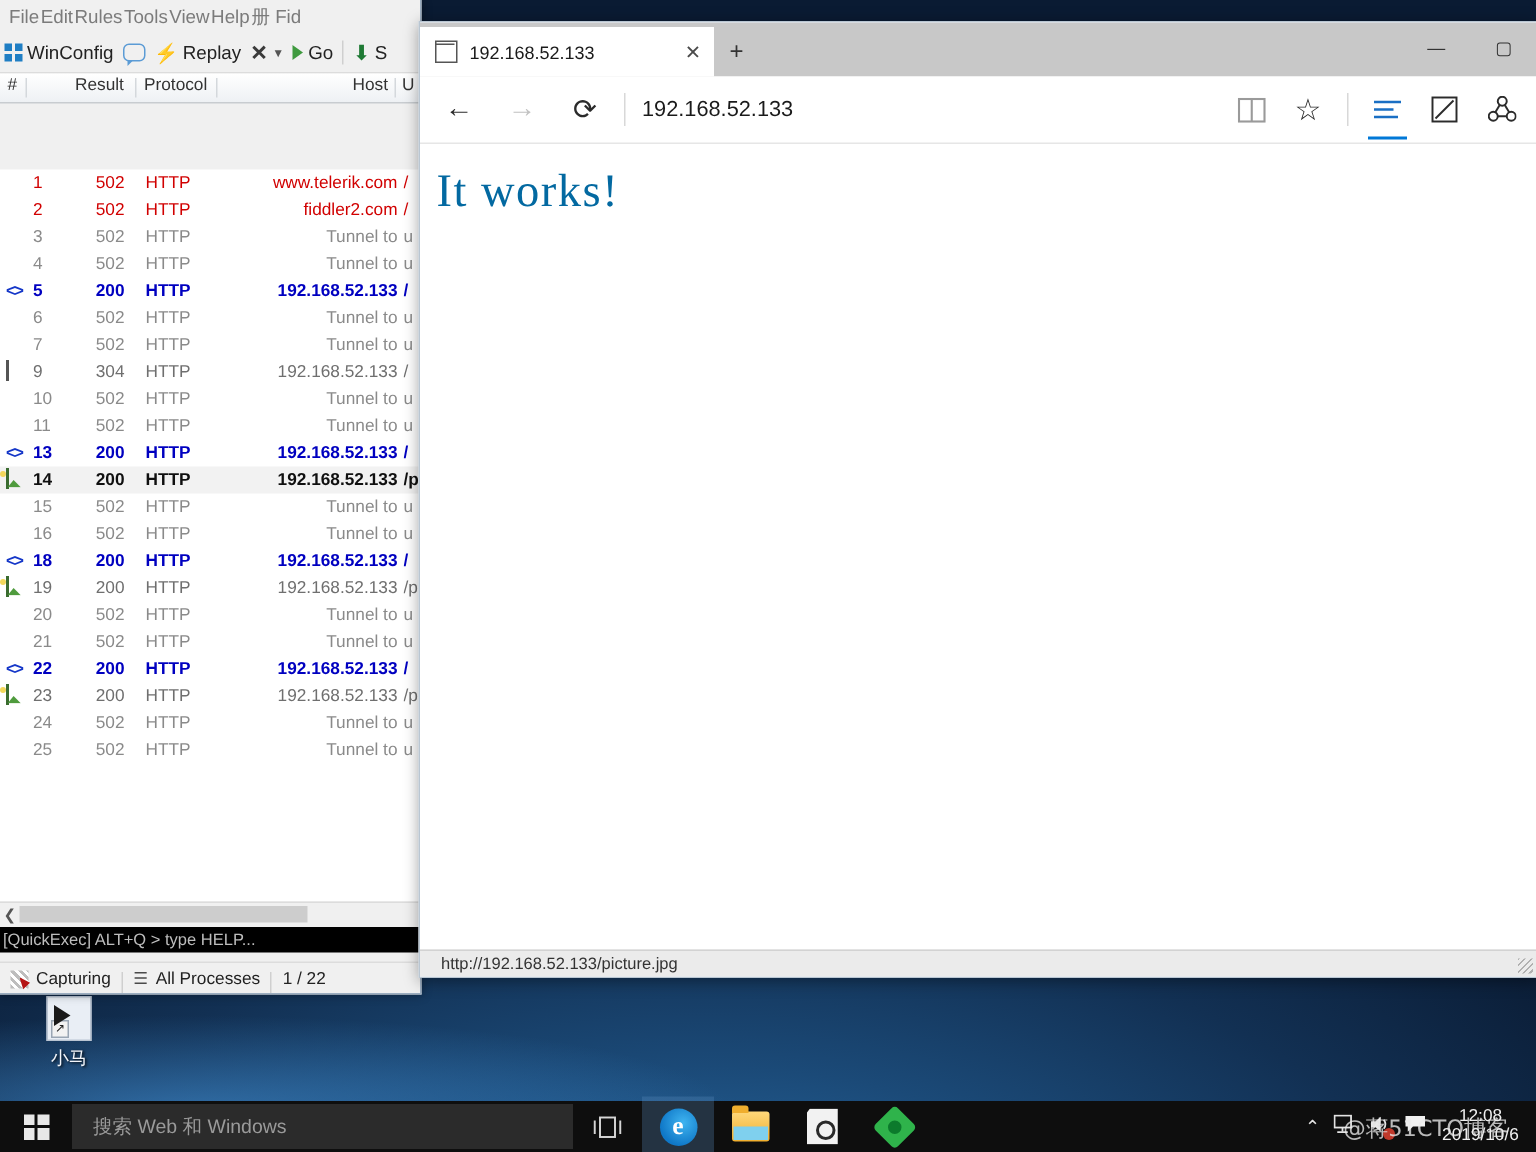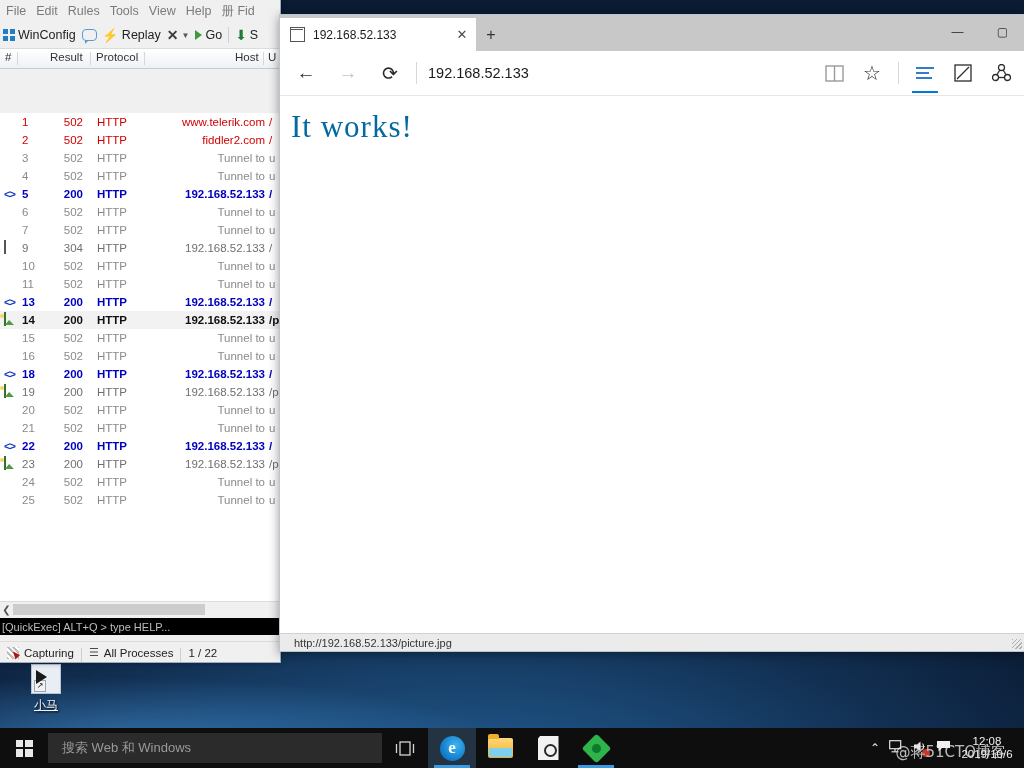--- a/index.html
+++ b/index.html
@@ -28,38 +28,38 @@
     border:1px solid #b9c4d2;position:relative;
   }
   #desk-icon .ico:after{
     content:"";position:absolute;left:4px;top:5px;width:0;height:0;
     border-left:11px solid #1a1a1a;border-top:7px solid transparent;border-bottom:7px solid transparent;
   }
   #desk-icon .ico .arw{
     position:absolute;left:2px;bottom:1px;width:10px;height:10px;background:#f2f2f2;
     border:1px solid #9aa6b4;color:#222;font-size:8px;line-height:9px;text-align:center;
   }
-  #desk-icon .lbl{color:#f2f5fa;font-size:12px;margin-top:3px;text-shadow:1px 1px 2px #000;text-decoration:underline;}
+  #desk-icon .lbl{color:#f2f5fa;font-size:12px;margin-top:3px;text-shadow:1px 1px 2px #000;}
 
   
   #fiddler{
     position:absolute;left:0;top:0;width:280px;height:662px;
     background:#f0f0f0;border:1px solid #9badc0;border-left:none;border-top:none;
     box-shadow:0 0 6px rgba(0,0,0,.35);overflow:hidden;
   }
   #fd-title{height:27px;background:linear-gradient(#fdfdfd,#f0f0f0);
     display:flex;align-items:center;padding-left:7px;color:#8d8d8d;font-size:12.5px;}
   #fd-title .diamond{
     width:13px;height:13px;background:#2fb34b;transform:rotate(45deg);border-radius:2px;margin-right:7px;
     position:relative;flex:none;
   }
   #fd-title .diamond:after{content:"";position:absolute;left:3.5px;top:3.5px;width:6px;height:6px;
     background:#0c7a2c;border-radius:50%;}
   #fd-menu{height:22px;background:#f0f0f0;display:flex;align-items:center;
-    padding-left:6px;color:#7b7b7b;font-size:12.5px;gap:10px;white-space:nowrap;overflow:hidden;}
+    padding-left:6px;color:#7b7b7b;font-size:12.5px;gap:1px;white-space:nowrap;overflow:hidden;}
   #fd-toolbar{height:26px;background:#f0f0f0;display:flex;align-items:center;
     padding-left:3px;gap:6px;white-space:nowrap;overflow:hidden;border-bottom:1px solid #dcdcdc;}
   #fd-toolbar .tb{display:flex;align-items:center;gap:3px;color:#222;font-size:12.5px;}
   .winlogo{width:12px;height:12px;display:grid;grid-template-columns:1fr 1fr;grid-template-rows:1fr 1fr;gap:1.5px;}
   .winlogo i{background:#1f7ec4;display:block;}
   .bub{width:13px;height:10px;border:1.6px solid #5b9bd5;border-radius:4px;position:relative;}
   .bub:after{content:"";position:absolute;left:2px;bottom:-4px;width:0;height:0;
     border-top:4px solid #5b9bd5;border-right:4px solid transparent;}
   .bolt{color:#2f7fd0;font-size:13px;line-height:1;}
   .xicn{color:#3b3b3b;font-size:14px;line-height:1;font-weight:bold;}
@@ -151,21 +151,21 @@
     margin:13px 0 0 11px;letter-spacing:1px;}
   #page-cjk{font-size:60px;color:#101010;margin:55px 0 0 128px;
     font-family:"DejaVu Sans",sans-serif;letter-spacing:2px;}
   #eg-statusbar{position:absolute;left:0;bottom:0;width:745px;height:17px;background:#ebebeb;
     border-top:1px solid #d2d2d2;display:flex;align-items:center;padding-left:14px;
     font-size:11px;color:#333;}
   #eg-resize{position:absolute;right:3px;bottom:2px;width:10px;height:10px;
     background:repeating-linear-gradient(135deg,#b0b0b0 0 1px,transparent 1px 3px);}
 
   
-  #taskbar{position:absolute;left:0;bottom:0;width:1024px;height:40px;background:#0e0e0e;
+  #taskbar{position:absolute;left:0;bottom:0;width:1024px;height:34px;background:#0e0e0e;
     display:flex;align-items:center;}
   #tb-start{width:48px;height:40px;display:flex;align-items:center;justify-content:center;}
   #tb-start .wl{width:17px;height:17px;display:grid;grid-template-columns:1fr 1fr;grid-template-rows:1fr 1fr;gap:2px;}
   #tb-start .wl i{background:#e8e8e8;display:block;}
   #tb-search{width:320px;height:30px;background:#2b2b2b;display:flex;align-items:center;padding-left:14px;
     color:#9a9a9a;font-size:13px;}
   #tb-taskview{width:46px;height:40px;display:flex;align-items:center;justify-content:center;color:#d5d5d5;font-size:16px;}
   .tbapp{width:48px;height:40px;display:flex;align-items:center;justify-content:center;position:relative;}
   .tbapp.active{background:rgba(90,140,190,.30);}
   .tbapp.active:after{content:"";position:absolute;left:6px;bottom:0;width:36px;height:3px;background:#3b9ae1;}

